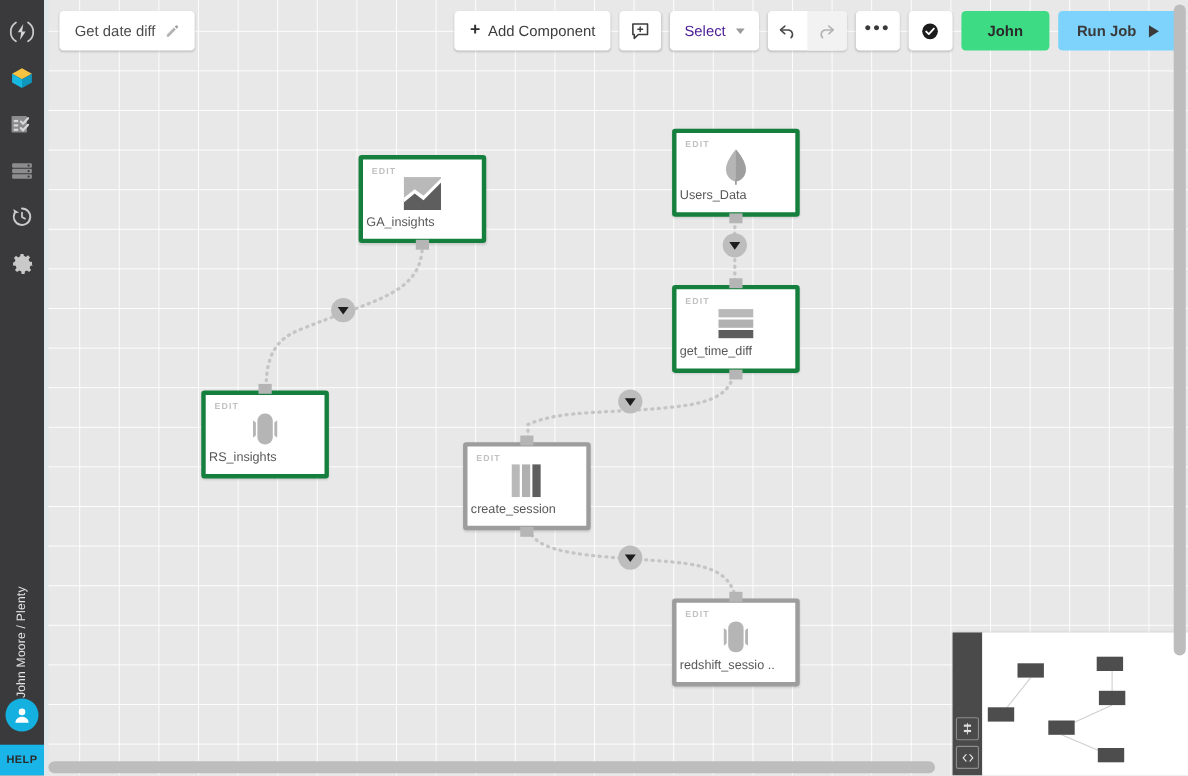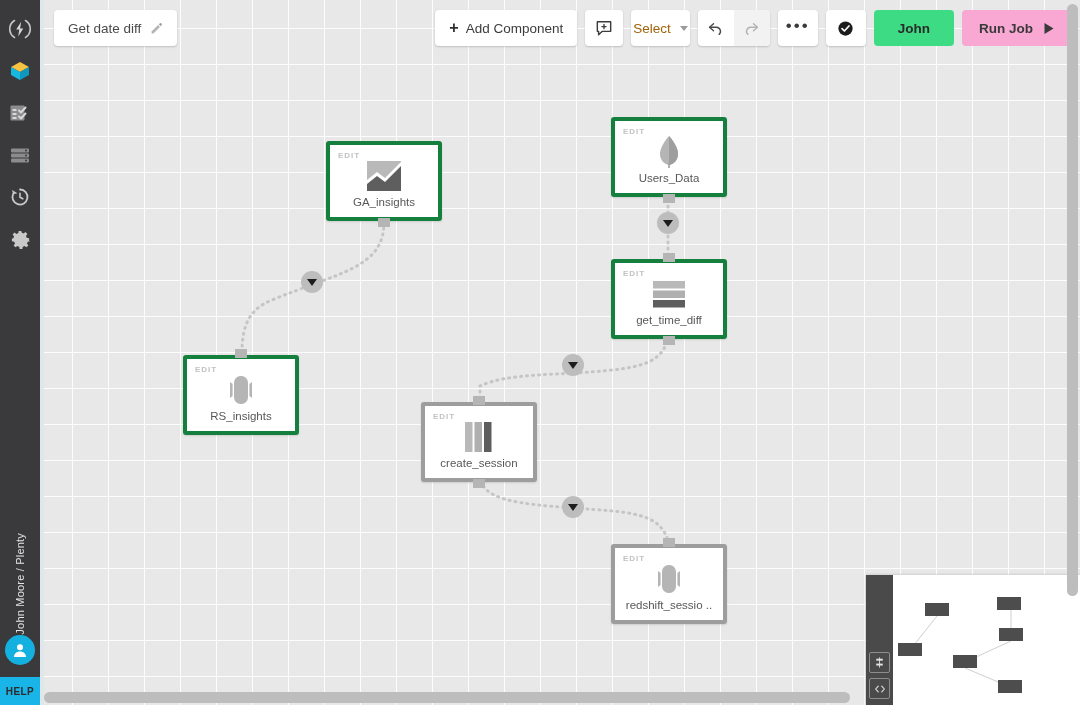--- a/index.html
+++ b/index.html
@@ -78,21 +78,21 @@
     position: absolute; left: 8px; top: 6px;
     font-size: 8px; color: #c2c2c2; letter-spacing: 1px; font-weight: bold;
     cursor: pointer;
   }
   .node-ico {
     position: absolute; left: 0; right: 0; top: 14px;
     height: 34px; display: flex; align-items: center; justify-content: center;
   }
   .node-label {
     position: absolute; left: 3px; right: 3px; bottom: 9px;
-    text-align: center; font-size: 11.5px; color: #585858;
+    text-align: left; font-size: 11.5px; color: #585858;
     white-space: nowrap; overflow: hidden; text-overflow: clip;
   }
   .port {
     position: absolute; width: 12px; height: 9px;
     background: #b5b5b5; left: 50%; margin-left: -6px;
     cursor: pointer;
   }
   .port.top { top: -10px; }
   .port.bot { bottom: -10px; }
 
@@ -123,33 +123,33 @@
     height: 36px; display: flex; align-items: center;
     cursor: pointer; user-select: none;
   }
   #title-card {
     margin-left: 14px; padding: 0 14px; gap: 9px;
     font-size: 13.5px; color: #4a4a4a;
   }
   #tb-right { margin-left: auto; display: flex; align-items: center; gap: 8px; padding-right: 16px; }
   #btn-add { padding: 0 14px; font-size: 13.5px; color: #3c3c3c; gap: 7px; }
   #btn-comment { width: 38px; justify-content: center; }
-  #btn-select { padding: 0 2px; font-size: 13.5px; color: #a16207; gap: 9px; }
+  #btn-select { padding: 0 13px; font-size: 13.5px; color: #4c1d95; gap: 9px; }
   #undo-redo { display: flex; }
   #undo-redo .seg { width: 36px; height: 36px; display: flex; align-items: center; justify-content: center; cursor: pointer; }
   #undo-redo .seg.redo { background: #f2f2f2; border-radius: 0 4px 4px 0; }
   #undo-redo .seg.undo { border-radius: 4px 0 0 4px; }
   #btn-more { width: 40px; justify-content: center; letter-spacing: 2px; font-size: 17px; color: #3a3a3a; padding-bottom: 5px; }
   #btn-check { width: 40px; justify-content: center; }
   #btn-save {
     background: #3ddc84; color: #2a2a2a; font-size: 13.5px; font-weight: bold;
     padding: 0 24px; box-shadow: none;
   }
   #btn-run {
-    background: #f9a8d4; color: #3a3a3a; font-size: 13.5px; font-weight: bold;
+    background: #7dd3fc; color: #3a3a3a; font-size: 13.5px; font-weight: bold;
     padding: 0 17px; gap: 10px; box-shadow: none;
   }
   .caret {
     width: 0; height: 0; border-left: 4px solid transparent;
     border-right: 4px solid transparent; border-top: 5px solid #9b9b9b;
   }
 
   
   #minimap {
     position: absolute; right: 0; bottom: 0;

